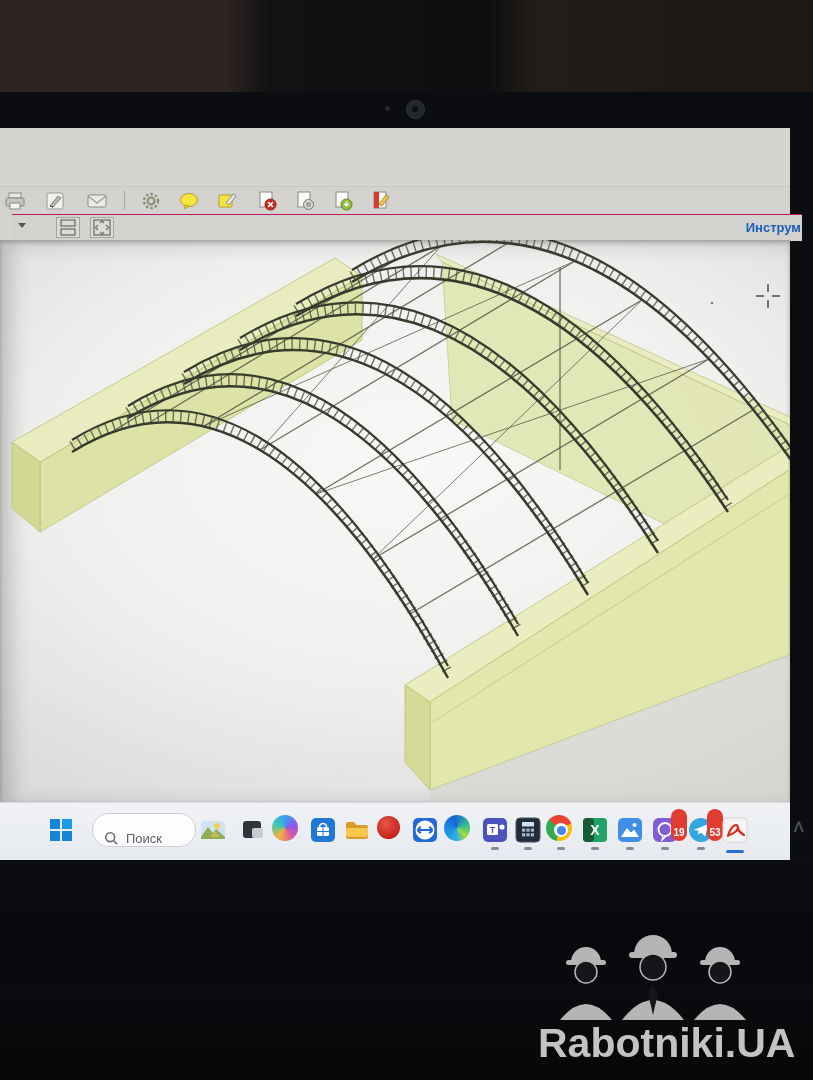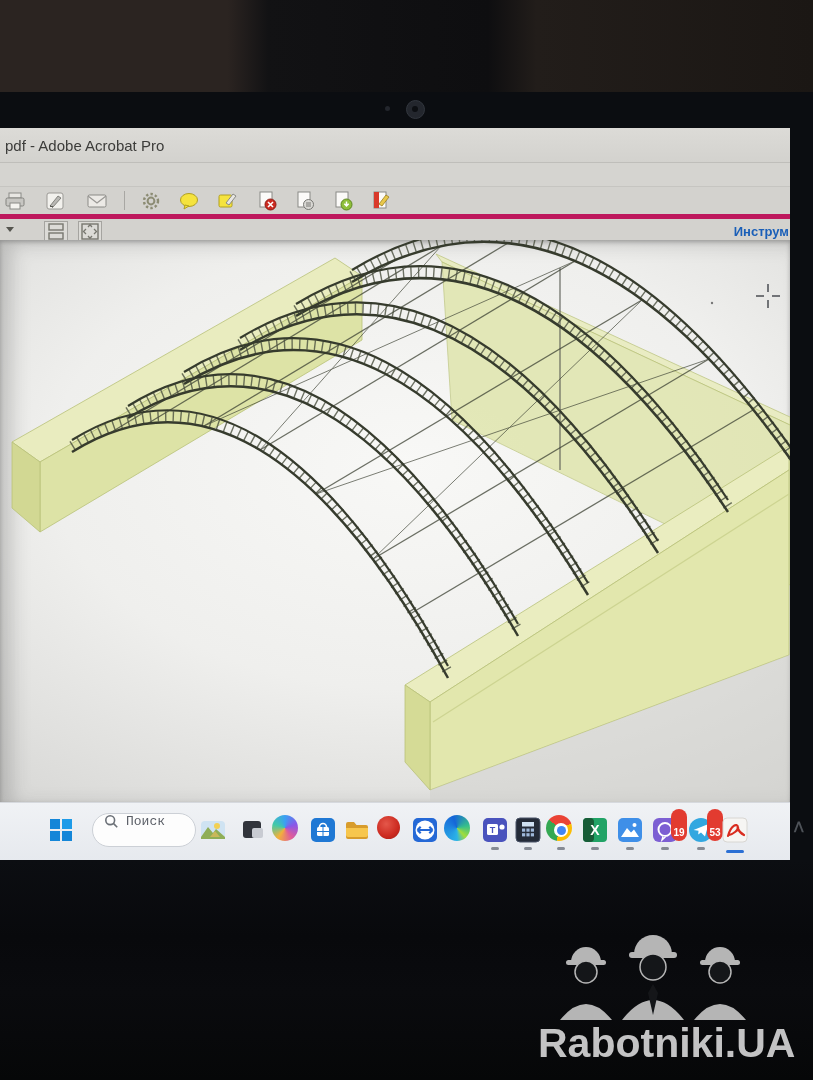--- a/index.html
+++ b/index.html
@@ -15,21 +15,21 @@
   .webcam::after{content:"";position:absolute;left:5px;top:5px;width:6px;height:6px;border-radius:50%;background:#0c0e12;}
   .mic-dot{position:absolute;left:385px;top:106px;width:5px;height:5px;border-radius:50%;background:#23262d;}
   .bezel-right{position:absolute;left:790px;top:92px;width:23px;height:770px;background:#0b0d11;}
   .screen{position:absolute;left:0;top:128px;width:790px;height:732px;background:#d5d4d0;}
   
   .titlebar{position:absolute;left:0;top:0;width:100%;height:35px;background:linear-gradient(#dcdbd7,#d3d2ce);
     border-bottom:1px solid #bfbeba;color:#3c3c3a;font-size:15px;line-height:35px;padding-left:5px;box-sizing:border-box;}
   .menubar{position:absolute;left:0;top:35px;width:100%;height:23px;background:#d6d5d1;color:#2e2e2c;
     font-size:13px;line-height:23px;padding-left:2px;box-sizing:border-box;}
   .toolbar1{position:absolute;left:0;top:58px;width:100%;height:28px;background:#d3d2ce;border-top:1px solid #c6c5c1;}
-  .toolbar2{position:absolute;left:0;top:86px;width:100%;height:26px;background:#d3d2ce;border-top:5px solid #be185d;}
+  .toolbar2{position:absolute;left:12px;top:86px;width:100%;height:26px;background:#d3d2ce;border-top:1px solid #be185d;}
   .tool{position:absolute;top:3px;width:22px;height:22px;}
   .tool svg{width:22px;height:22px;display:block;}
   .tsep{position:absolute;top:4px;width:1px;height:19px;background:#a8a7a3;}
   .viewbtn{position:absolute;top:2px;width:24px;height:21px;border:1px solid #a5a4a0;background:#dcdbd7;box-sizing:border-box;}
   .viewbtn svg{width:22px;height:19px;display:block;}
   .caret{position:absolute;left:6px;top:8px;width:0;height:0;border-left:4px solid transparent;border-right:4px solid transparent;border-top:5px solid #55554f;}
   .tools-link{position:absolute;right:1px;top:5px;color:#1a5fb8;font-size:13px;font-weight:bold;white-space:nowrap;}
   
   .content{position:absolute;left:0;top:112px;width:790px;height:562px;overflow:hidden;
     background:radial-gradient(120% 105% at 52% 40%,#f8f8f6 0%,#efefed 38%,#dadad8 68%,#c7c7c5 100%);
@@ -38,22 +38,22 @@
   
   .taskbar{position:absolute;left:0;top:674px;width:790px;height:58px;
     background:linear-gradient(#f0f2f5,#e6e9ee);border-top:1px solid #d6d9de;}
   .tb-item{position:absolute;top:12px;width:30px;height:30px;}
   .tb-item .ic{position:absolute;left:2px;top:2px;width:26px;height:26px;}
   .run-dot{position:absolute;left:11px;bottom:-8px;width:8px;height:3px;border-radius:2px;background:#868b94;}
   .run-dot.active{left:6px;width:18px;background:#2b6fd4;}
   .badge{position:absolute;right:-7px;top:-6px;min-width:16px;height:15px;border-radius:8px;background:#e23b30;
     color:#fff;font-size:10px;font-weight:bold;text-align:center;line-height:15px;padding:16px 2px;box-sizing:border-box;}
   .search-pill{position:absolute;left:92px;top:10px;width:104px;height:34px;border-radius:17px;background:#fdfdfd;
-    border:1px solid #ccd0d6;display:flex;align-items:flex-start;gap:7px;padding-left:11px;box-sizing:border-box;
-    color:#5a5e66;font-size:13px;font-family:Liberation Mono, monospace;}
+    border:1px solid #ccd0d6;display:flex;align-items:flex-end;gap:7px;padding-left:11px;box-sizing:border-box;
+    color:#5a5e66;font-size:13px;}
   .chev{position:absolute;left:794px;top:16px;color:#4e5258;font-size:14px;font-weight:bold;}
   .circ{border-radius:50%;width:26px;height:26px;position:relative;overflow:hidden;}
   
   .bezel-bottom{position:absolute;left:0;top:860px;width:813px;height:220px;
     background:linear-gradient(#0c0e12 0%,#08090c 35%,#0a0b0e 60%,#060708 100%);}
   
   .watermark{position:absolute;left:538px;top:928px;width:272px;z-index:5;}
   .wm-text{color:#cecece;font-size:41px;font-weight:bold;letter-spacing:0px;margin-top:-4px;opacity:.95;}
 </style>
 </head>
@@ -62,23 +62,20 @@
 <div class="photo">
   <div class="bg-top"></div>
 
   <div class="bezel-top"></div>
   <div class="mic-dot"></div>
   <div class="webcam"></div>
   <div class="bezel-right"></div>
 
   <div class="screen">
 
-    <div class="titlebar">
-      <span>pdf - Adobe Acrobat Pro</span>
-    </div>
 
 
     <div class="toolbar1">
       <div class="tool" style="left:4px">
         <svg viewBox="0 0 22 22">
             <rect x="5" y="3" width="12" height="5" fill="#e8e7e3" stroke="#8a8a86"></rect>
             <rect x="2" y="8" width="18" height="8" rx="1.5" fill="#c7c6c2" stroke="#83837f"></rect>
             <rect x="6" y="13" width="10" height="6" fill="#f4f3ef" stroke="#8a8a86"></rect>
           </svg>
       </div>

